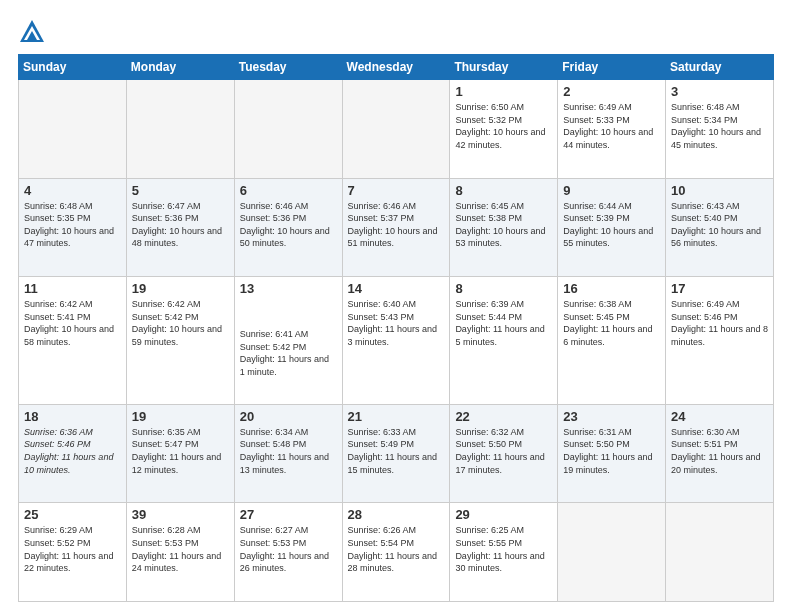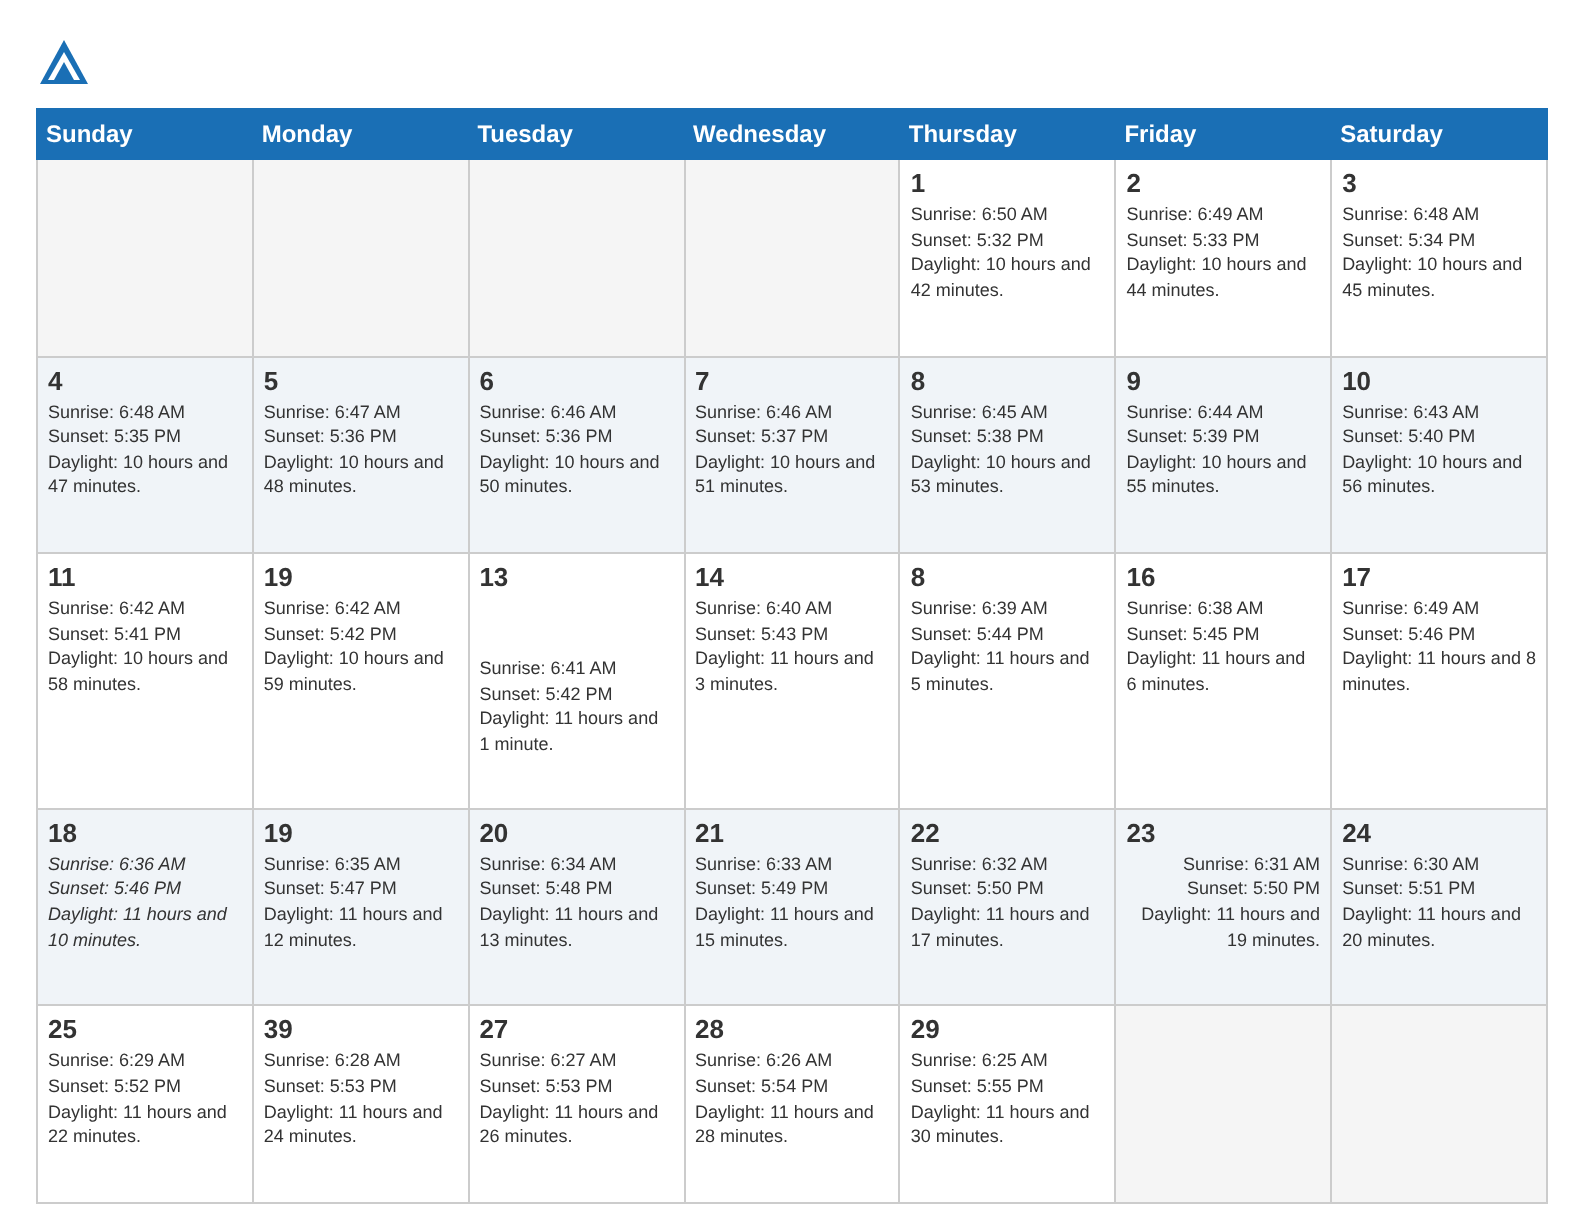--- a/index.html
+++ b/index.html
@@ -268,21 +268,21 @@
 Daylight: 11 hours and 15 minutes.</div>
           </td>
           <td>
             <span class="day-num">22</span>
             <div class="day-info" style="white-space: pre-line;">Sunrise: 6:32 AM
 Sunset: 5:50 PM
 Daylight: 11 hours and 17 minutes.</div>
           </td>
           <td>
             <span class="day-num">23</span>
-            <div class="day-info" style="white-space: pre-line; text-align: right;">Sunrise: 6:31 AM
+            <div class="day-info" style="white-space: pre-line;">Sunrise: 6:31 AM
 Sunset: 5:50 PM
 Daylight: 11 hours and 19 minutes.</div>
           </td>
           <td>
             <span class="day-num">24</span>
             <div class="day-info" style="white-space: pre-line;">Sunrise: 6:30 AM
 Sunset: 5:51 PM
 Daylight: 11 hours and 20 minutes.</div>
           </td>
         </tr>

